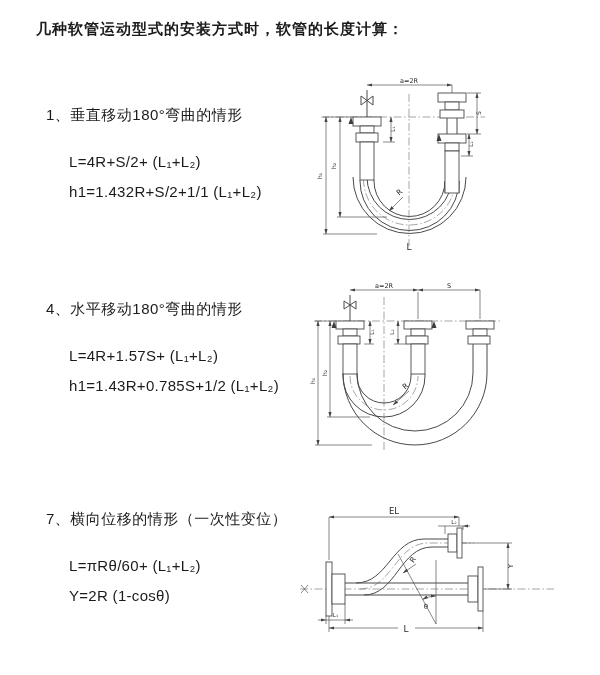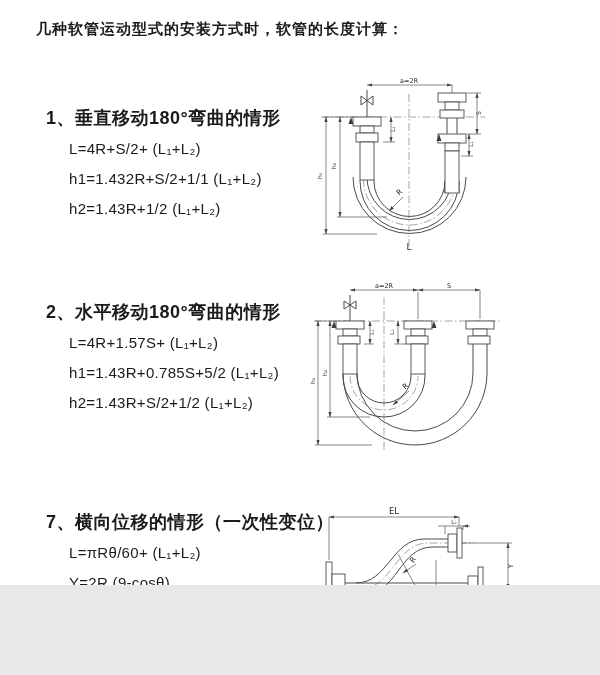--- a/index.html
+++ b/index.html
@@ -1,28 +1,28 @@
 <!DOCTYPE html>
 <html><head>
 <meta charset="utf-8">
 <style>
   html,body{margin:0;padding:0;background:#e8e8e8;}
   #screen{
-    position:relative;width:600px;height:585px;background:#ffffff;
+    position:relative;width:600px;height:675px;background:#ffffff;
     font-family:"Liberation Sans","DejaVu Sans",sans-serif;color:#1b1b1b;
     overflow:hidden;
   }
   .title{
     position:absolute;left:36px;top:20px;font-size:15px;font-weight:700;
     letter-spacing:1px;white-space:nowrap;
   }
-  .section-heading{font-size:18px;font-weight:700;letter-spacing:.5px;white-space:nowrap;}
+  .section-heading{font-size:15px;font-weight:400;letter-spacing:.5px;white-space:nowrap;}
   .formula{font-size:15px;font-weight:500;line-height:30px;white-space:nowrap;letter-spacing:.3px;}
   .sec{position:absolute;left:46px;}
-  .sec .formulas{margin-left:23px;margin-top:4px;}
+  .sec .formulas{margin-left:23px;margin-top:22px;}
   #sec1{top:106px;} #sec2{top:300px;} #sec3{top:510px;}
   svg{position:absolute;}
   #d1{left:315px;top:76px;}
   #d2{left:310px;top:281px;}
   #d3{left:296px;top:504px;}
   svg .ln{stroke:#4a4a4a;stroke-width:1;fill:none;}
   svg .fit{stroke:#4a4a4a;stroke-width:.9;fill:#ffffff;}
   svg .cl{stroke:#6a6a6a;stroke-width:.6;fill:none;stroke-dasharray:8 2.5 1.5 2.5;}
   svg .dim{stroke:#555555;stroke-width:.7;fill:none;}
   svg .dimtxt{fill:#2a2a2a;font-family:"DejaVu Sans",sans-serif;}
@@ -33,38 +33,36 @@
 
 <div id="screen">
 
   <div class="title">几种软管运动型式的安装方式时，软管的长度计算：</div>
 
   <div class="sec" id="sec1">
     <div class="section-heading">1、垂直移动180°弯曲的情形</div>
     <div class="formulas">
       <div class="formula">L=4R+S/2+ (L₁+L₂)</div>
       <div class="formula">h1=1.432R+S/2+1/1 (L₁+L₂)</div>
-      <div class="formula">h2=1.43R+1/2 (L₁+L₂)</div>
     </div>
   </div>
 
   <div class="sec" id="sec2">
-    <div class="section-heading">2、水平移动180°弯曲的情形</div>
+    <div class="section-heading">4、水平移动180°弯曲的情形</div>
     <div class="formulas">
       <div class="formula">L=4R+1.57S+ (L₁+L₂)</div>
-      <div class="formula">h1=1.43R+0.785S+5/2 (L₁+L₂)</div>
-      <div class="formula">h2=1.43R+S/2+1/2 (L₁+L₂)</div>
+      <div class="formula">h1=1.43R+0.785S+1/2 (L₁+L₂)</div>
     </div>
   </div>
 
   <div class="sec" id="sec3">
     <div class="section-heading">7、横向位移的情形（一次性变位）</div>
     <div class="formulas">
       <div class="formula">L=πRθ/60+ (L₁+L₂)</div>
-      <div class="formula">Y=2R (9-cosθ)</div>
+      <div class="formula">Y=2R (1-cosθ)</div>
     </div>
   </div>
 
   <svg id="d1" width="205" height="180" viewBox="0 0 205 180">
     <defs>
       <marker id="ar1" viewBox="0 0 10 10" refX="9.5" refY="5" markerWidth="8" markerHeight="8" orient="auto-start-reverse">
         <path d="M0,2 L10,5 L0,8 Z" fill="#444"></path>
       </marker>
       <pattern id="braid1" width="4" height="4" patternUnits="userSpaceOnUse">
         <path d="M0,4 L4,0 M0,0 L4,4" stroke="#8a8a8a" stroke-width="0.5"></path>

